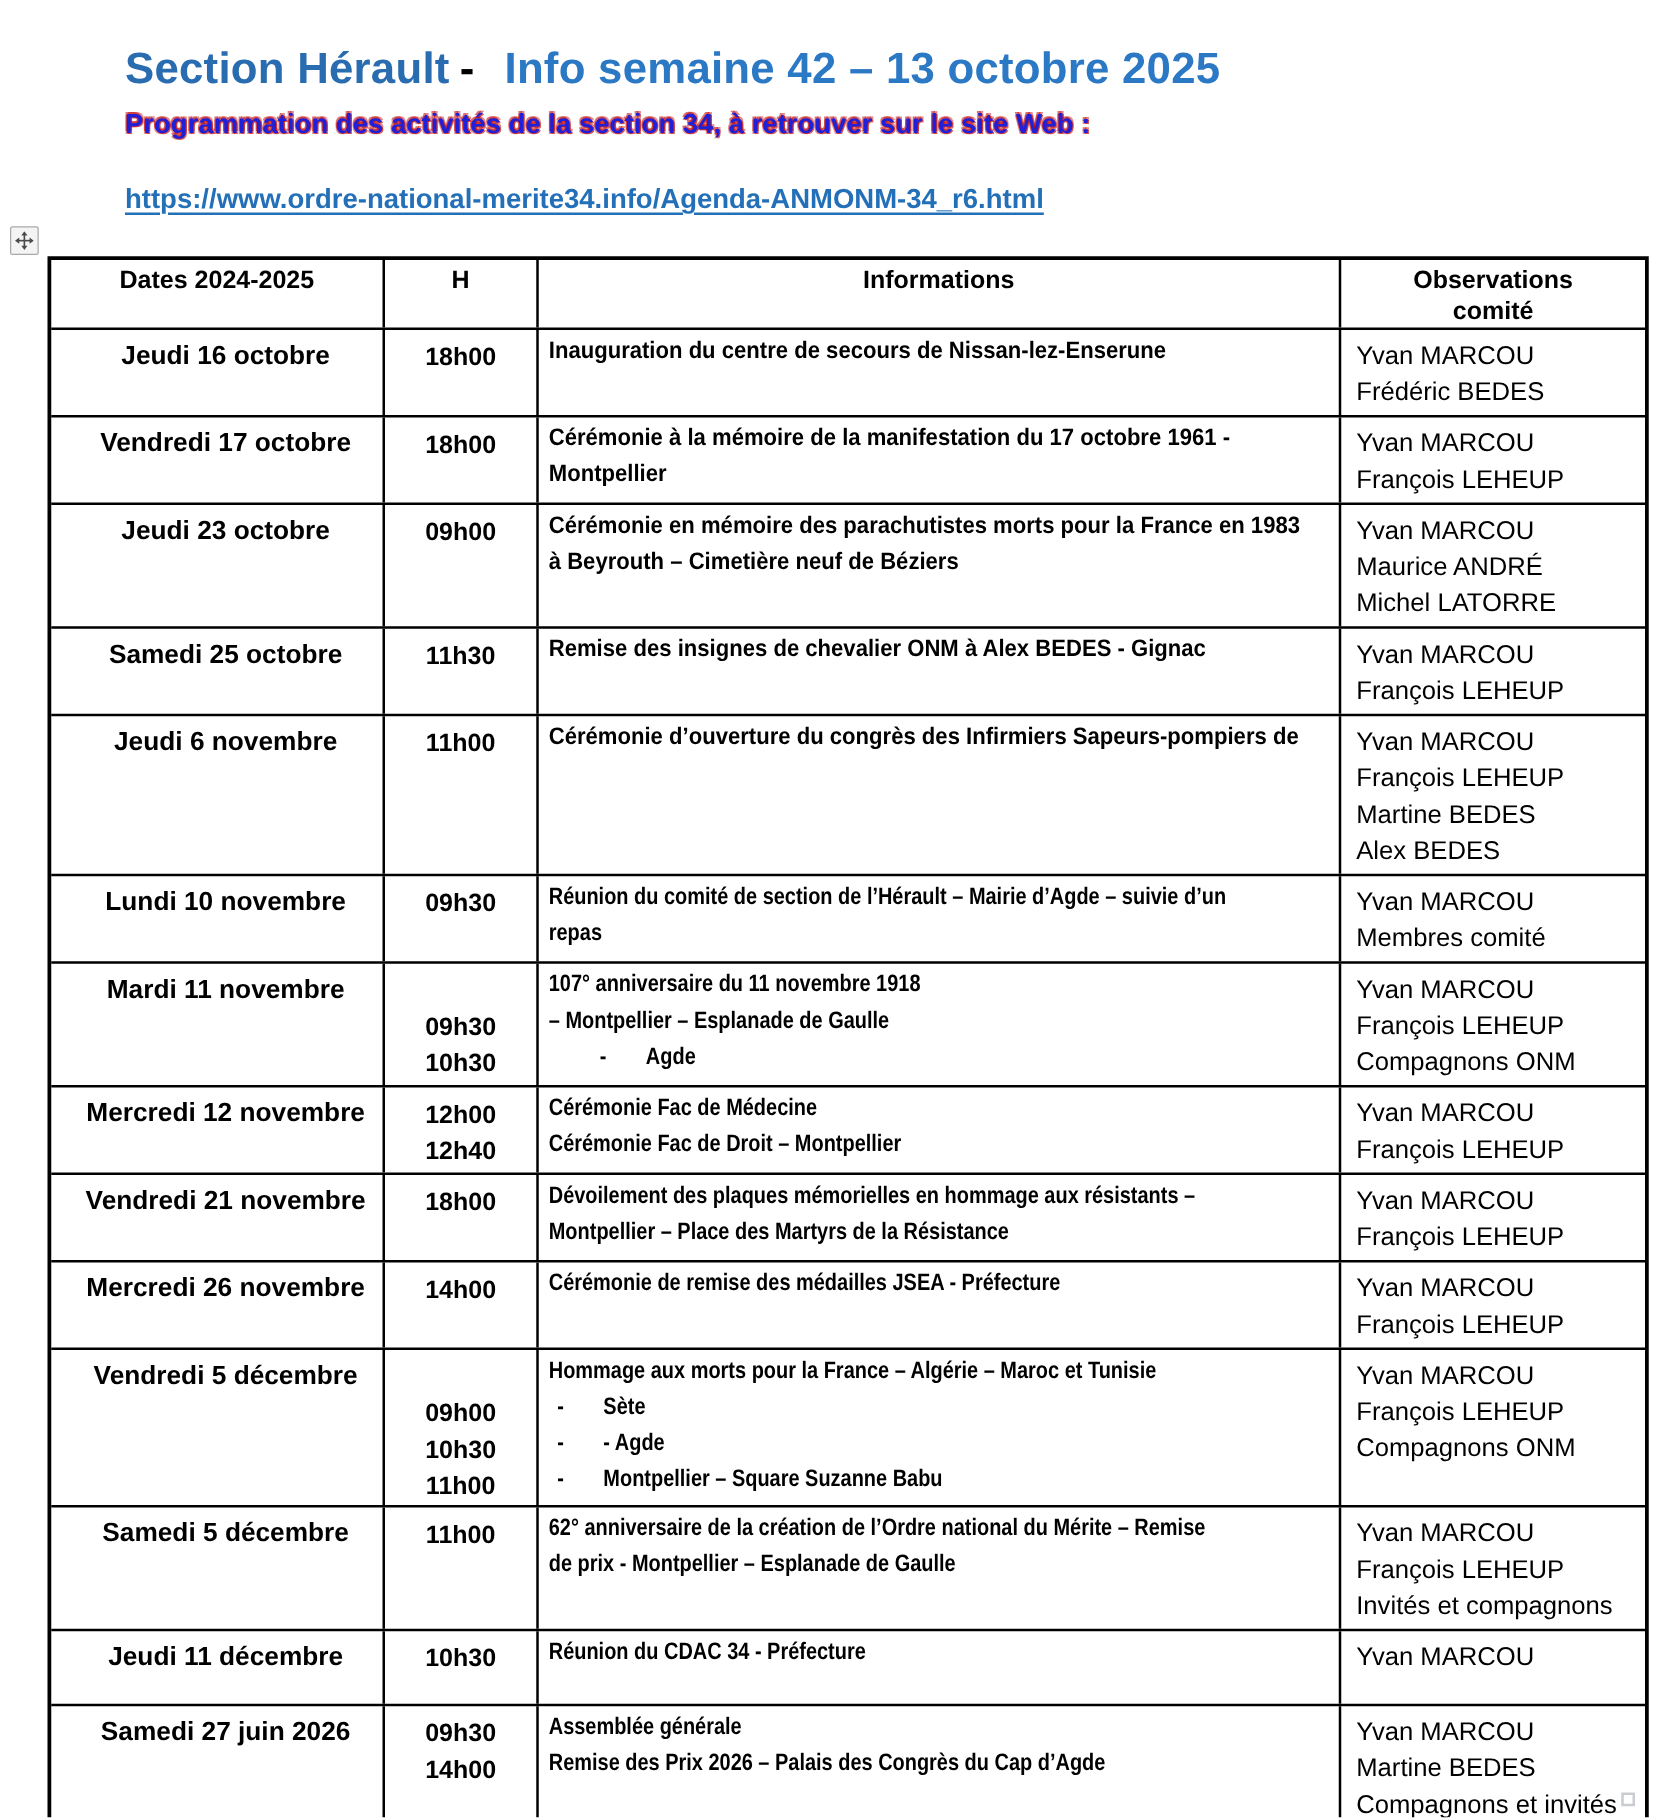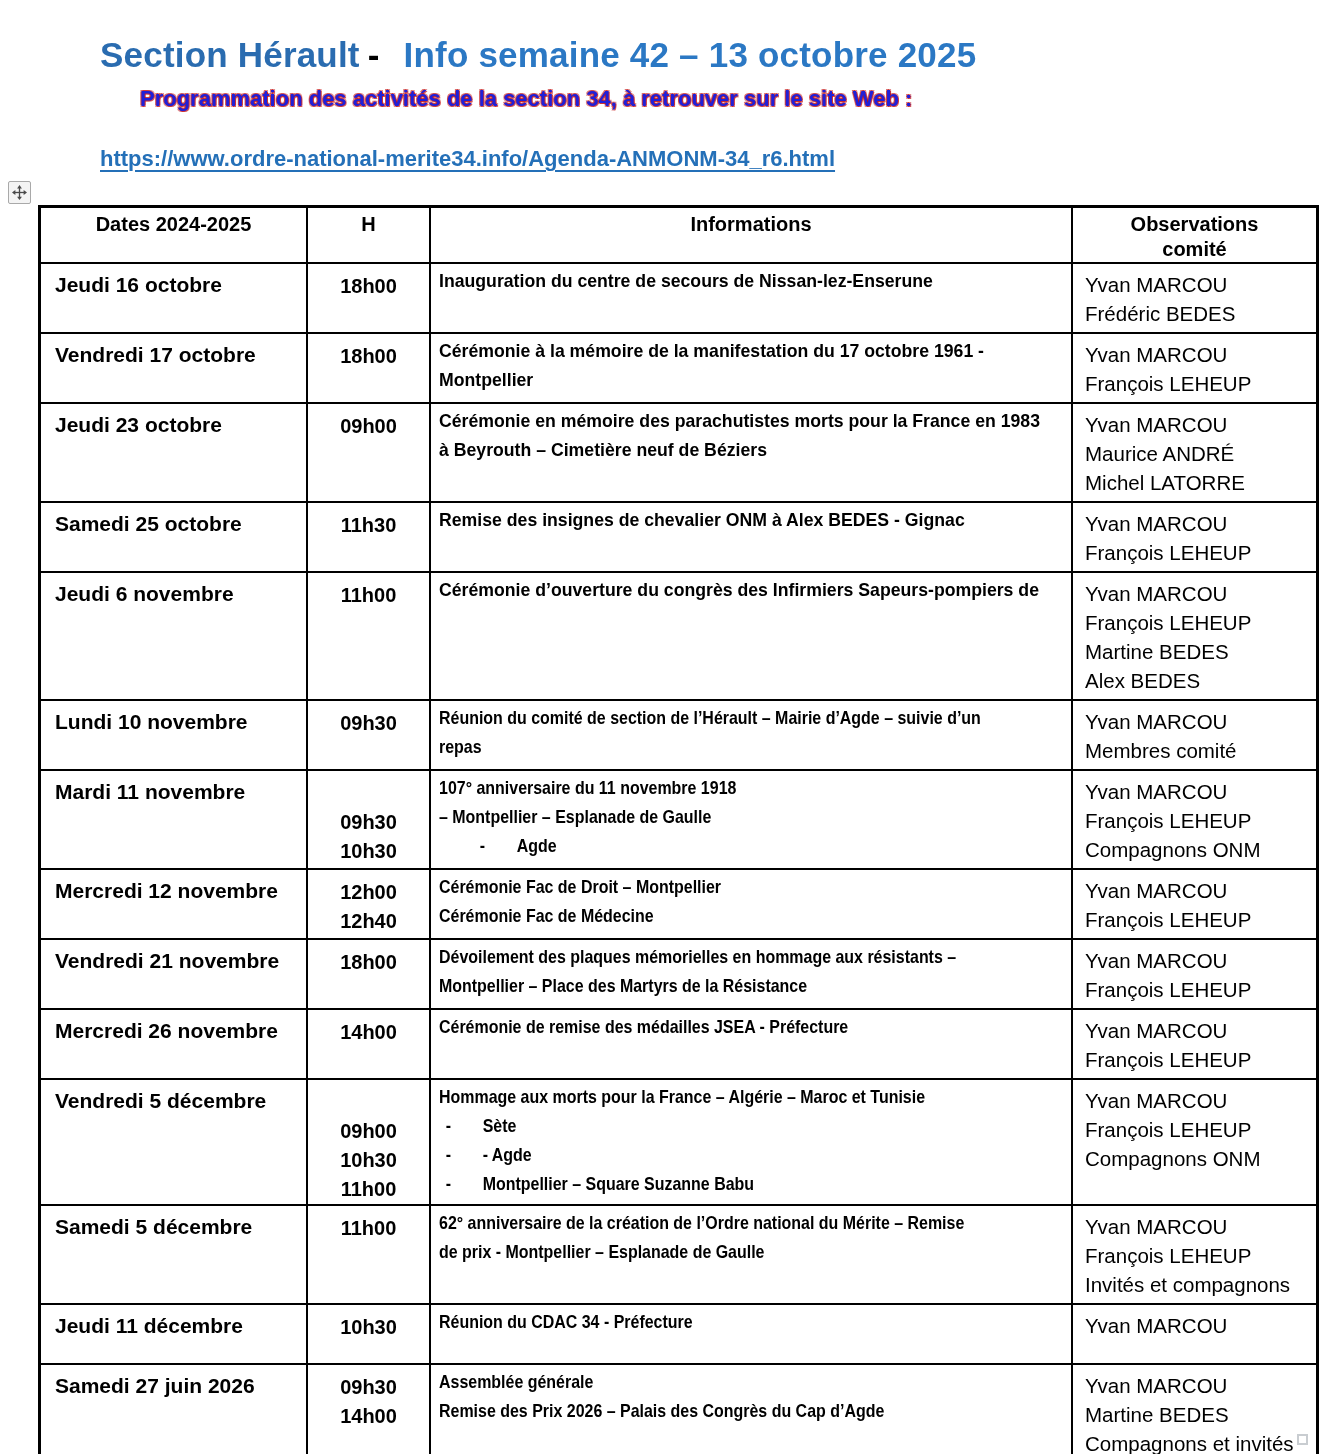--- a/index.html
+++ b/index.html
@@ -5,41 +5,41 @@
   html,body{margin:0;padding:0;background:#ffffff;}
   body{width:1334px;height:1454px;position:relative;font-family:"Liberation Sans",sans-serif;color:#000;}
   .page{position:absolute;inset:0;overflow:hidden;background:#fff;}
 
   
   .title{position:absolute;left:100px;top:12px;font-size:35px;font-weight:700;letter-spacing:.2px;white-space:nowrap;}
   .title .t1{color:#2A6CB0;}
   .title .tsep{color:#000;padding:0 8px;}
   .title .t2{color:#2B78C4;margin-left:16px;}
   .subtitle{position:absolute;left:100px;top:86px;font-size:22px;font-weight:700;color:#2020D8;white-space:nowrap;
-            text-shadow:1px 1px 0 rgba(192,0,0,.65),-1px -1px 0 rgba(192,0,0,.55),1px -1px 0 rgba(192,0,0,.45),-1px 1px 0 rgba(192,0,0,.45);margin-left:40px;}
+            text-shadow:1px 1px 0 rgba(192,0,0,.65),-1px -1px 0 rgba(192,0,0,.55),1px -1px 0 rgba(192,0,0,.45),-1px 1px 0 rgba(192,0,0,.45);}
   .weblink{position:absolute;left:100px;top:146px;font-size:22px;font-weight:700;color:#2470B8;
            text-decoration:underline;text-decoration-thickness:2px;text-underline-offset:4px;white-space:nowrap;cursor:pointer;}
 
   
   .move-handle{position:absolute;left:8px;top:181px;width:23px;height:23px;border:1px solid #a9a9a9;background:#f4f4f4;
                border-radius:2px;display:flex;align-items:center;justify-content:center;box-sizing:border-box;cursor:move;}
   .resize-handle{position:absolute;left:1297px;top:1434px;width:11px;height:11px;border:2px solid #c9cdd1;background:#fff;box-sizing:border-box;cursor:nwse-resize;}
 
   
   .tbl{position:absolute;left:38px;top:205px;width:1281px;border:3px solid #000;box-sizing:border-box;background:#fff;}
   .trow{display:grid;grid-template-columns:265px 123px 642px auto;border-top:2px solid #000;min-height:58px;}
   .trow:first-child{border-top:none;}
   .td{border-left:2px solid #000;box-sizing:border-box;min-width:0;}
   .td:first-child{border-left:none;}
 
   .thead{min-height:52px;}
   .th{display:flex;flex-direction:column;align-items:center;justify-content:flex-start;
       font-weight:700;font-size:20px;line-height:25px;padding-top:4px;}
 
-  .td-date{font-weight:700;font-size:21px;padding:9px 0 19px 14px;}
+  .td-date{font-weight:700;font-size:21px;padding:9px 0 19px 14px;text-align:center;}
   .td-time{font-weight:700;font-size:20px;line-height:29px;text-align:center;padding-top:8px;}
   .td-info{font-weight:700;font-size:19px;line-height:29px;padding:2px 6px 4px 8px;overflow:hidden;}
   .td-obs{font-size:20.5px;line-height:29px;padding:6px 20px 4px 12px;}
 
   .iline{white-space:nowrap;}
   .li{display:inline-block;transform:scaleX(.93);transform-origin:0 50%;white-space:nowrap;}
   .narrow .li{transform:scaleX(.84);}
   .iline.b2{padding-left:34px;}
   .dash{display:inline-block;width:44px;padding-left:8px;}
   .tline{min-height:29px;}
@@ -190,22 +190,22 @@
           <div class="oline">Compagnons ONM</div>
         </div>
       </div>
       <div class="trow narrow">
         <div class="td td-date">Mercredi 12 novembre</div>
         <div class="td td-time">
           <div class="tline">12h00</div>
           <div class="tline">12h40</div>
         </div>
         <div class="td td-info">
+          <div class="iline"><div class="li">Cérémonie Fac de Médecine</div></div>
           <div class="iline"><div class="li">Cérémonie Fac de Droit – Montpellier</div></div>
-          <div class="iline"><div class="li">Cérémonie Fac de Médecine</div></div>
         </div>
         <div class="td td-obs">
           <div class="oline">Yvan MARCOU</div>
           <div class="oline">François LEHEUP</div>
         </div>
       </div>
       <div class="trow narrow">
         <div class="td td-date">Vendredi 21 novembre</div>
         <div class="td td-time">
           <div class="tline">18h00</div>

